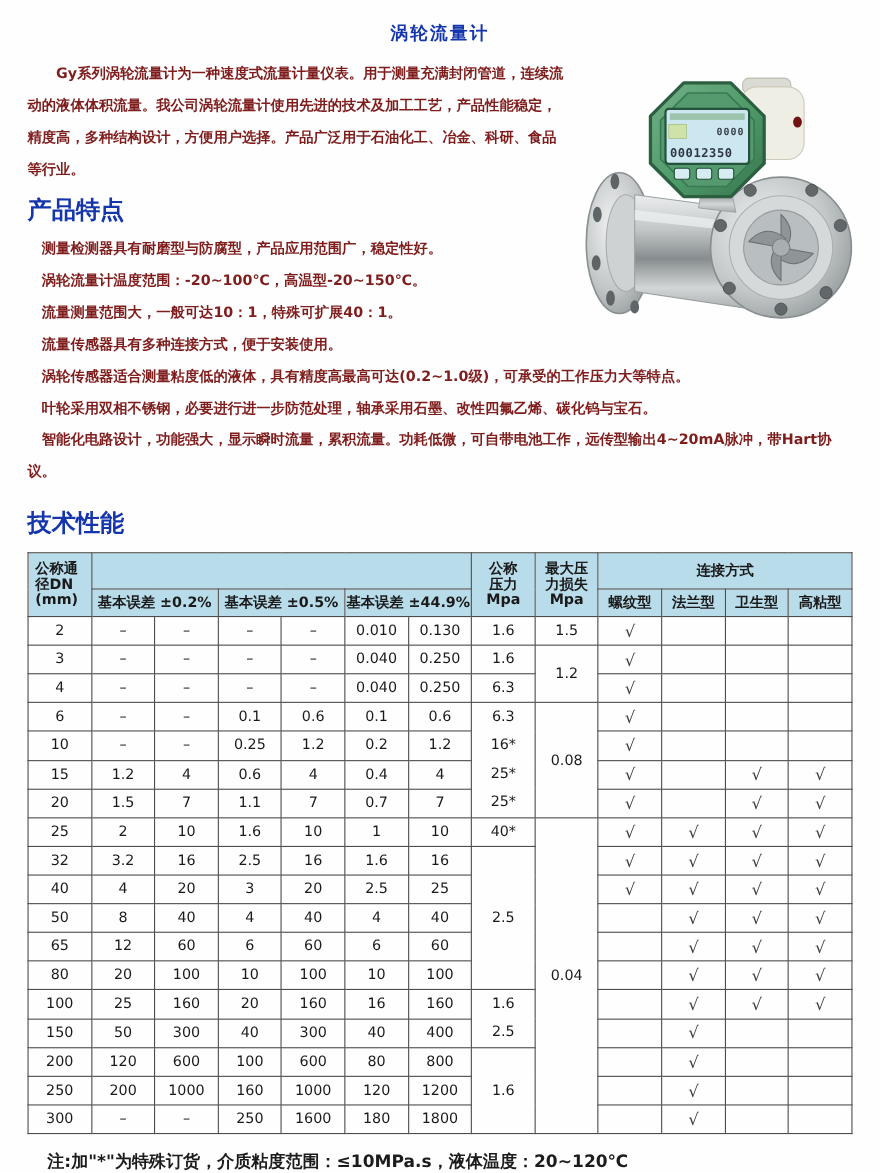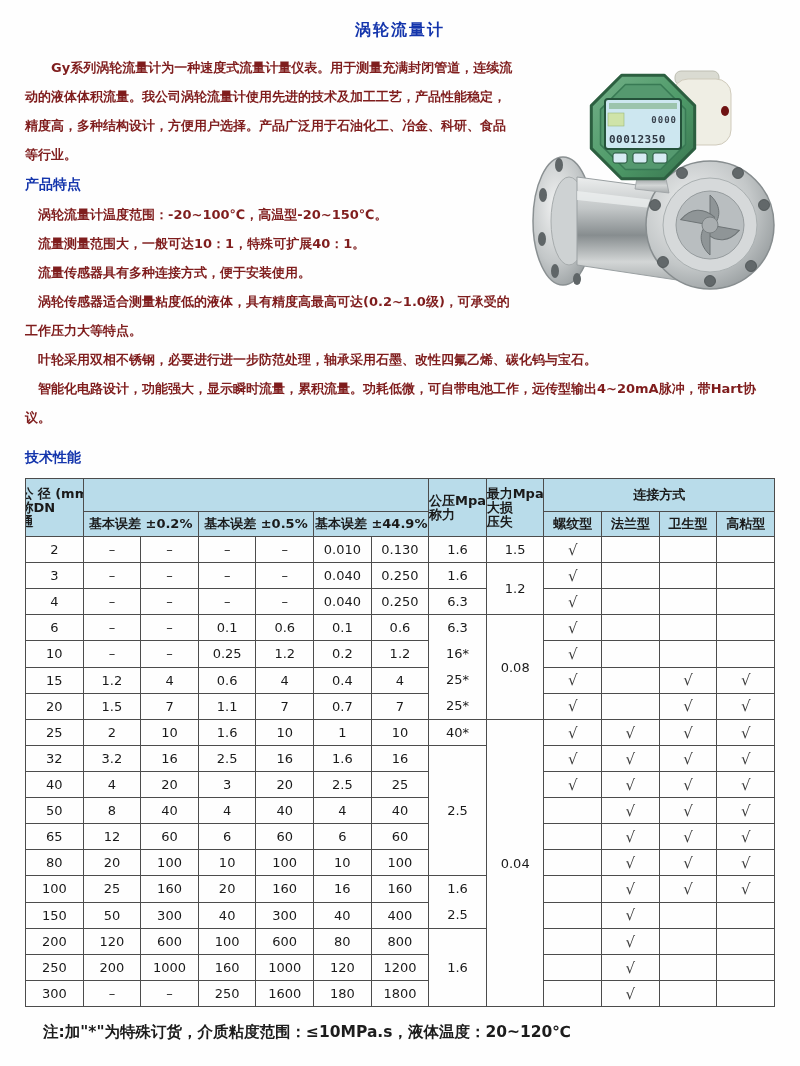--- a/index.html
+++ b/index.html
@@ -9,35 +9,35 @@
     padding:0 25px;
   }
   h1.doc-title{
     margin:20px 0 12px 0; text-align:center; font-size:16px; font-weight:bold;
     color:#1435ac; letter-spacing:2px;
   }
   .photo-float{ float:right; width:250px; height:238px; margin:0 0 4px 8px;text-align:right; }
   p.body-text{ margin:0; font-size:13px; line-height:29px; font-weight:bold; color:#7f1d1d; }
   p.indent2{ text-indent:2em; }
   p.indent1{ text-indent:1em; }
-  h2.section-title{ margin:7px 0 6px 0; font-size:14px; font-weight:bold; color:#1435ac; }
+  h2.section-title{ margin:7px 0 6px 0; font-size:22px; font-weight:bold; color:#1435ac; }
   h2.tech{ margin-top:17px; margin-bottom:11px; clear:left; }
 
   table.specs{
     border-collapse:collapse; table-layout:fixed; width:750px; font-size:13px;
     color:#1a1a1a;
   }
   table.specs td, table.specs th{
     border:1px solid #4c4c4c; text-align:center; padding:0; overflow:hidden;
   }
   table.specs thead th{ background:#b9dcea; font-weight:bold; font-size:13px; }
   table.specs thead tr:nth-child(1){ height:33px; }
   table.specs thead tr:nth-child(2){ height:25px; }
   table.specs tbody tr{ height:26px; }
-  .hstack-inner{ display:flex; flex-direction:row; justify-content:center; height:100%;text-align:center; }
+  .hstack-inner{ display:flex; flex-direction:column; justify-content:center; height:100%; }
   .hstack-inner div{ line-height:14px; }
   .hdr-dn{ text-align:left !important; }
   .hdr-dn .hstack-inner{ align-items:flex-start; padding-left:6px; }
   td.stack{ vertical-align:top; }
   .stack-inner{ display:flex; flex-direction:column; height:100%; }
   .stack-inner div{ line-height:26px; height:26px; }
   td.chk{ font-size:15px; color:#3f3f3f; }
   .note-text{ margin:15px 0 0 0; padding-left:18px; font-size:15.5px; font-weight:bold; color:#1c1c1c; }
 </style>
 </head>
@@ -120,20 +120,21 @@
         <rect x="128" y="100" width="14" height="10" rx="2"></rect>
       </g>
     </svg>
   </div>
 
   <p class="body-text indent2">Gy系列涡轮流量计为一种速度式流量计量仪表。用于测量充满封闭管道，连续流动的液体体积流量。我公司涡轮流量计使用先进的技术及加工工艺，产品性能稳定，精度高，多种结构设计，方便用户选择。产品广泛用于石油化工、冶金、科研、食品等行业。</p>
 
   <h2 class="section-title">产品特点</h2>
 
   <div>
+    <p class="body-text indent1">测量检测器具有耐磨型与防腐型，产品应用范围广，稳定性好。</p>
     <p class="body-text indent1">涡轮流量计温度范围：-20~100℃，高温型-20~150℃。</p>
     <p class="body-text indent1">流量测量范围大，一般可达10：1，特殊可扩展40：1。</p>
     <p class="body-text indent1">流量传感器具有多种连接方式，便于安装使用。</p>
     <p class="body-text indent1">涡轮传感器适合测量粘度低的液体，具有精度高最高可达(0.2~1.0级)，可承受的工作压力大等特点。</p>
     <p class="body-text indent1">叶轮采用双相不锈钢，必要进行进一步防范处理，轴承采用石墨、改性四氟乙烯、碳化钨与宝石。</p>
     <p class="body-text indent1">智能化电路设计，功能强大，显示瞬时流量，累积流量。功耗低微，可自带电池工作，远传型输出4~20mA脉冲，带Hart协议。</p>
   </div>
 
   <h2 class="section-title tech">技术性能</h2>
 

